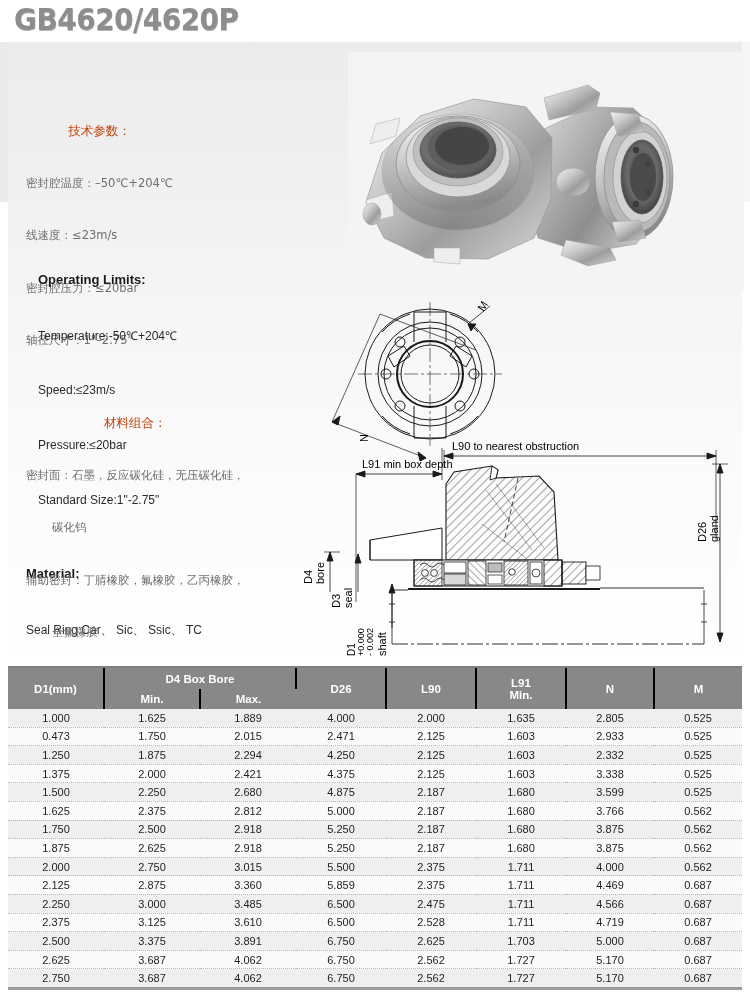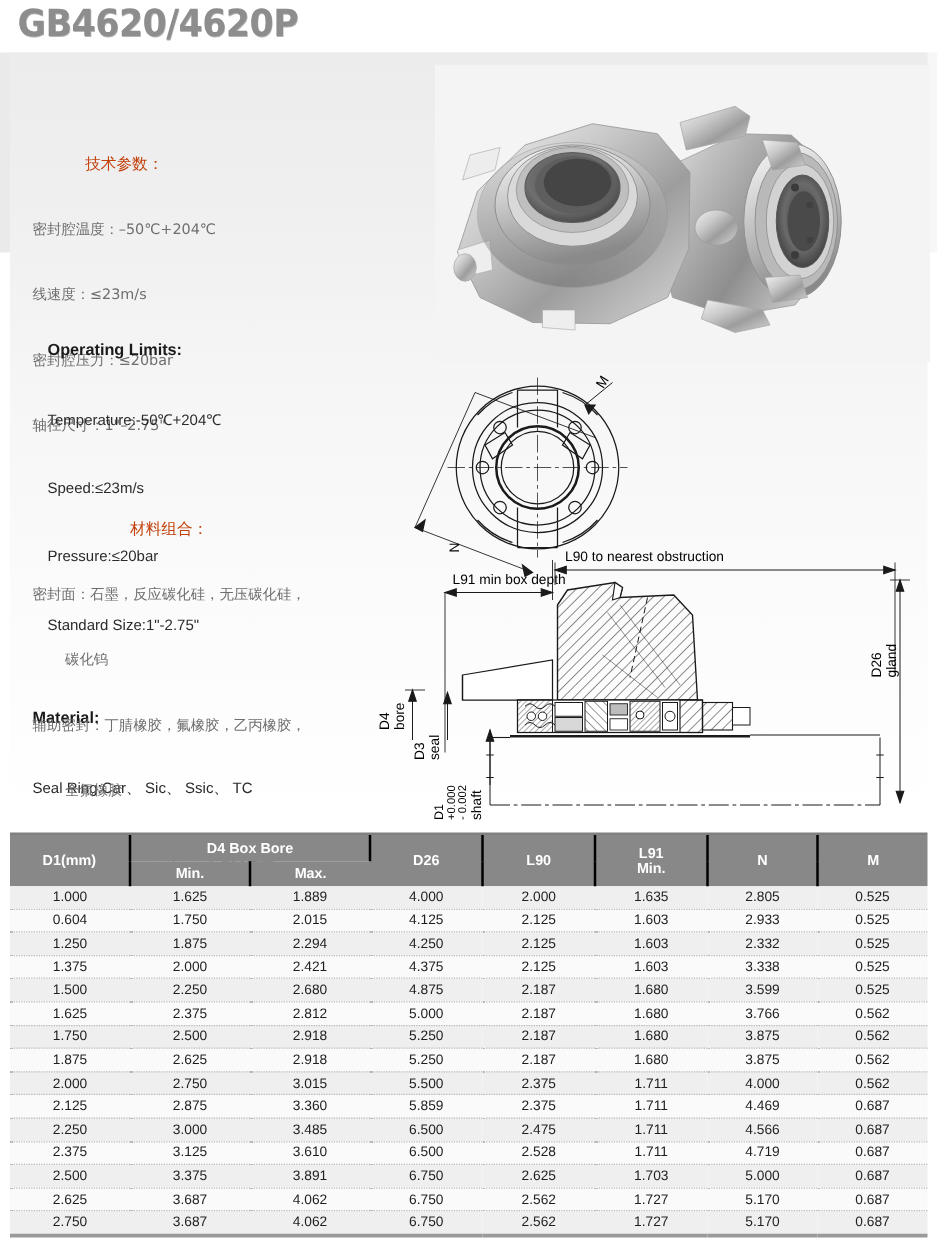--- a/index.html
+++ b/index.html
@@ -493,24 +493,24 @@
             <td>1.000</td>
             <td>1.625</td>
             <td>1.889</td>
             <td>4.000</td>
             <td>2.000</td>
             <td>1.635</td>
             <td>2.805</td>
             <td>0.525</td>
           </tr>
           <tr>
-            <td>0.604</td>
+            <td>0.473</td>
             <td>1.750</td>
             <td>2.015</td>
-            <td>4.125</td>
+            <td>2.471</td>
             <td>2.125</td>
             <td>1.603</td>
             <td>2.933</td>
             <td>0.525</td>
           </tr>
           <tr>
             <td>1.250</td>
             <td>1.875</td>
             <td>2.294</td>
             <td>4.250</td>

